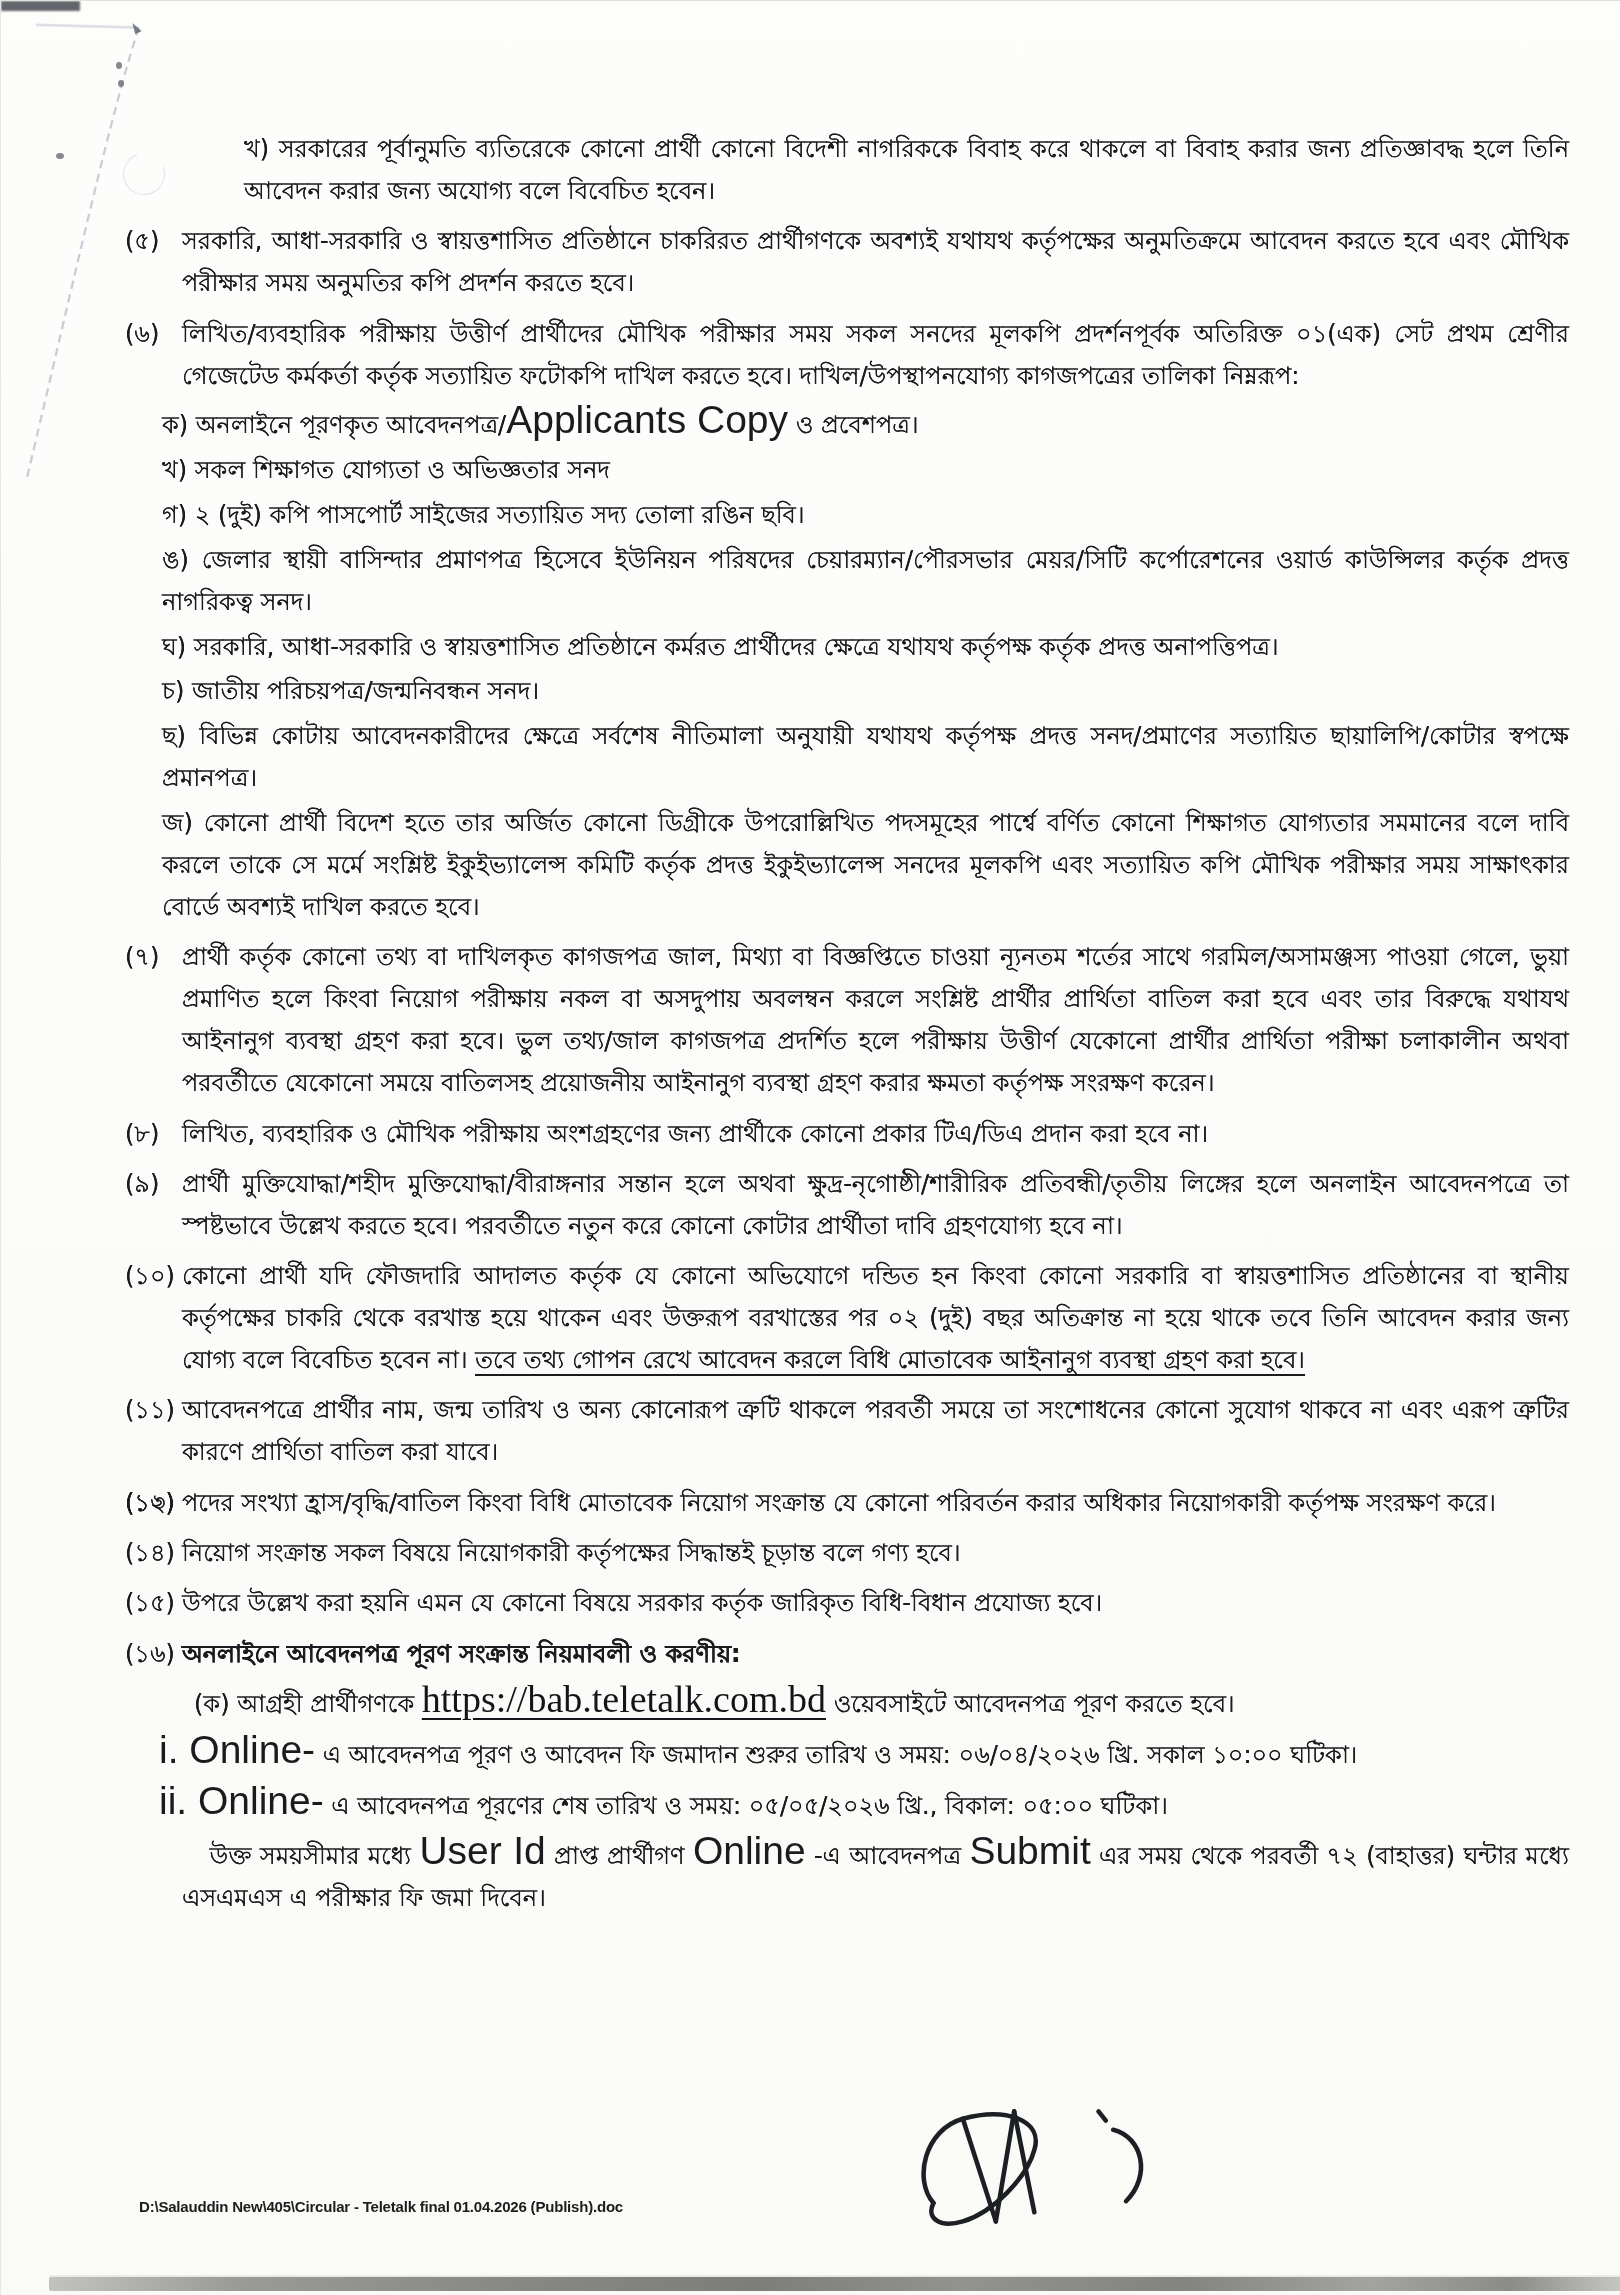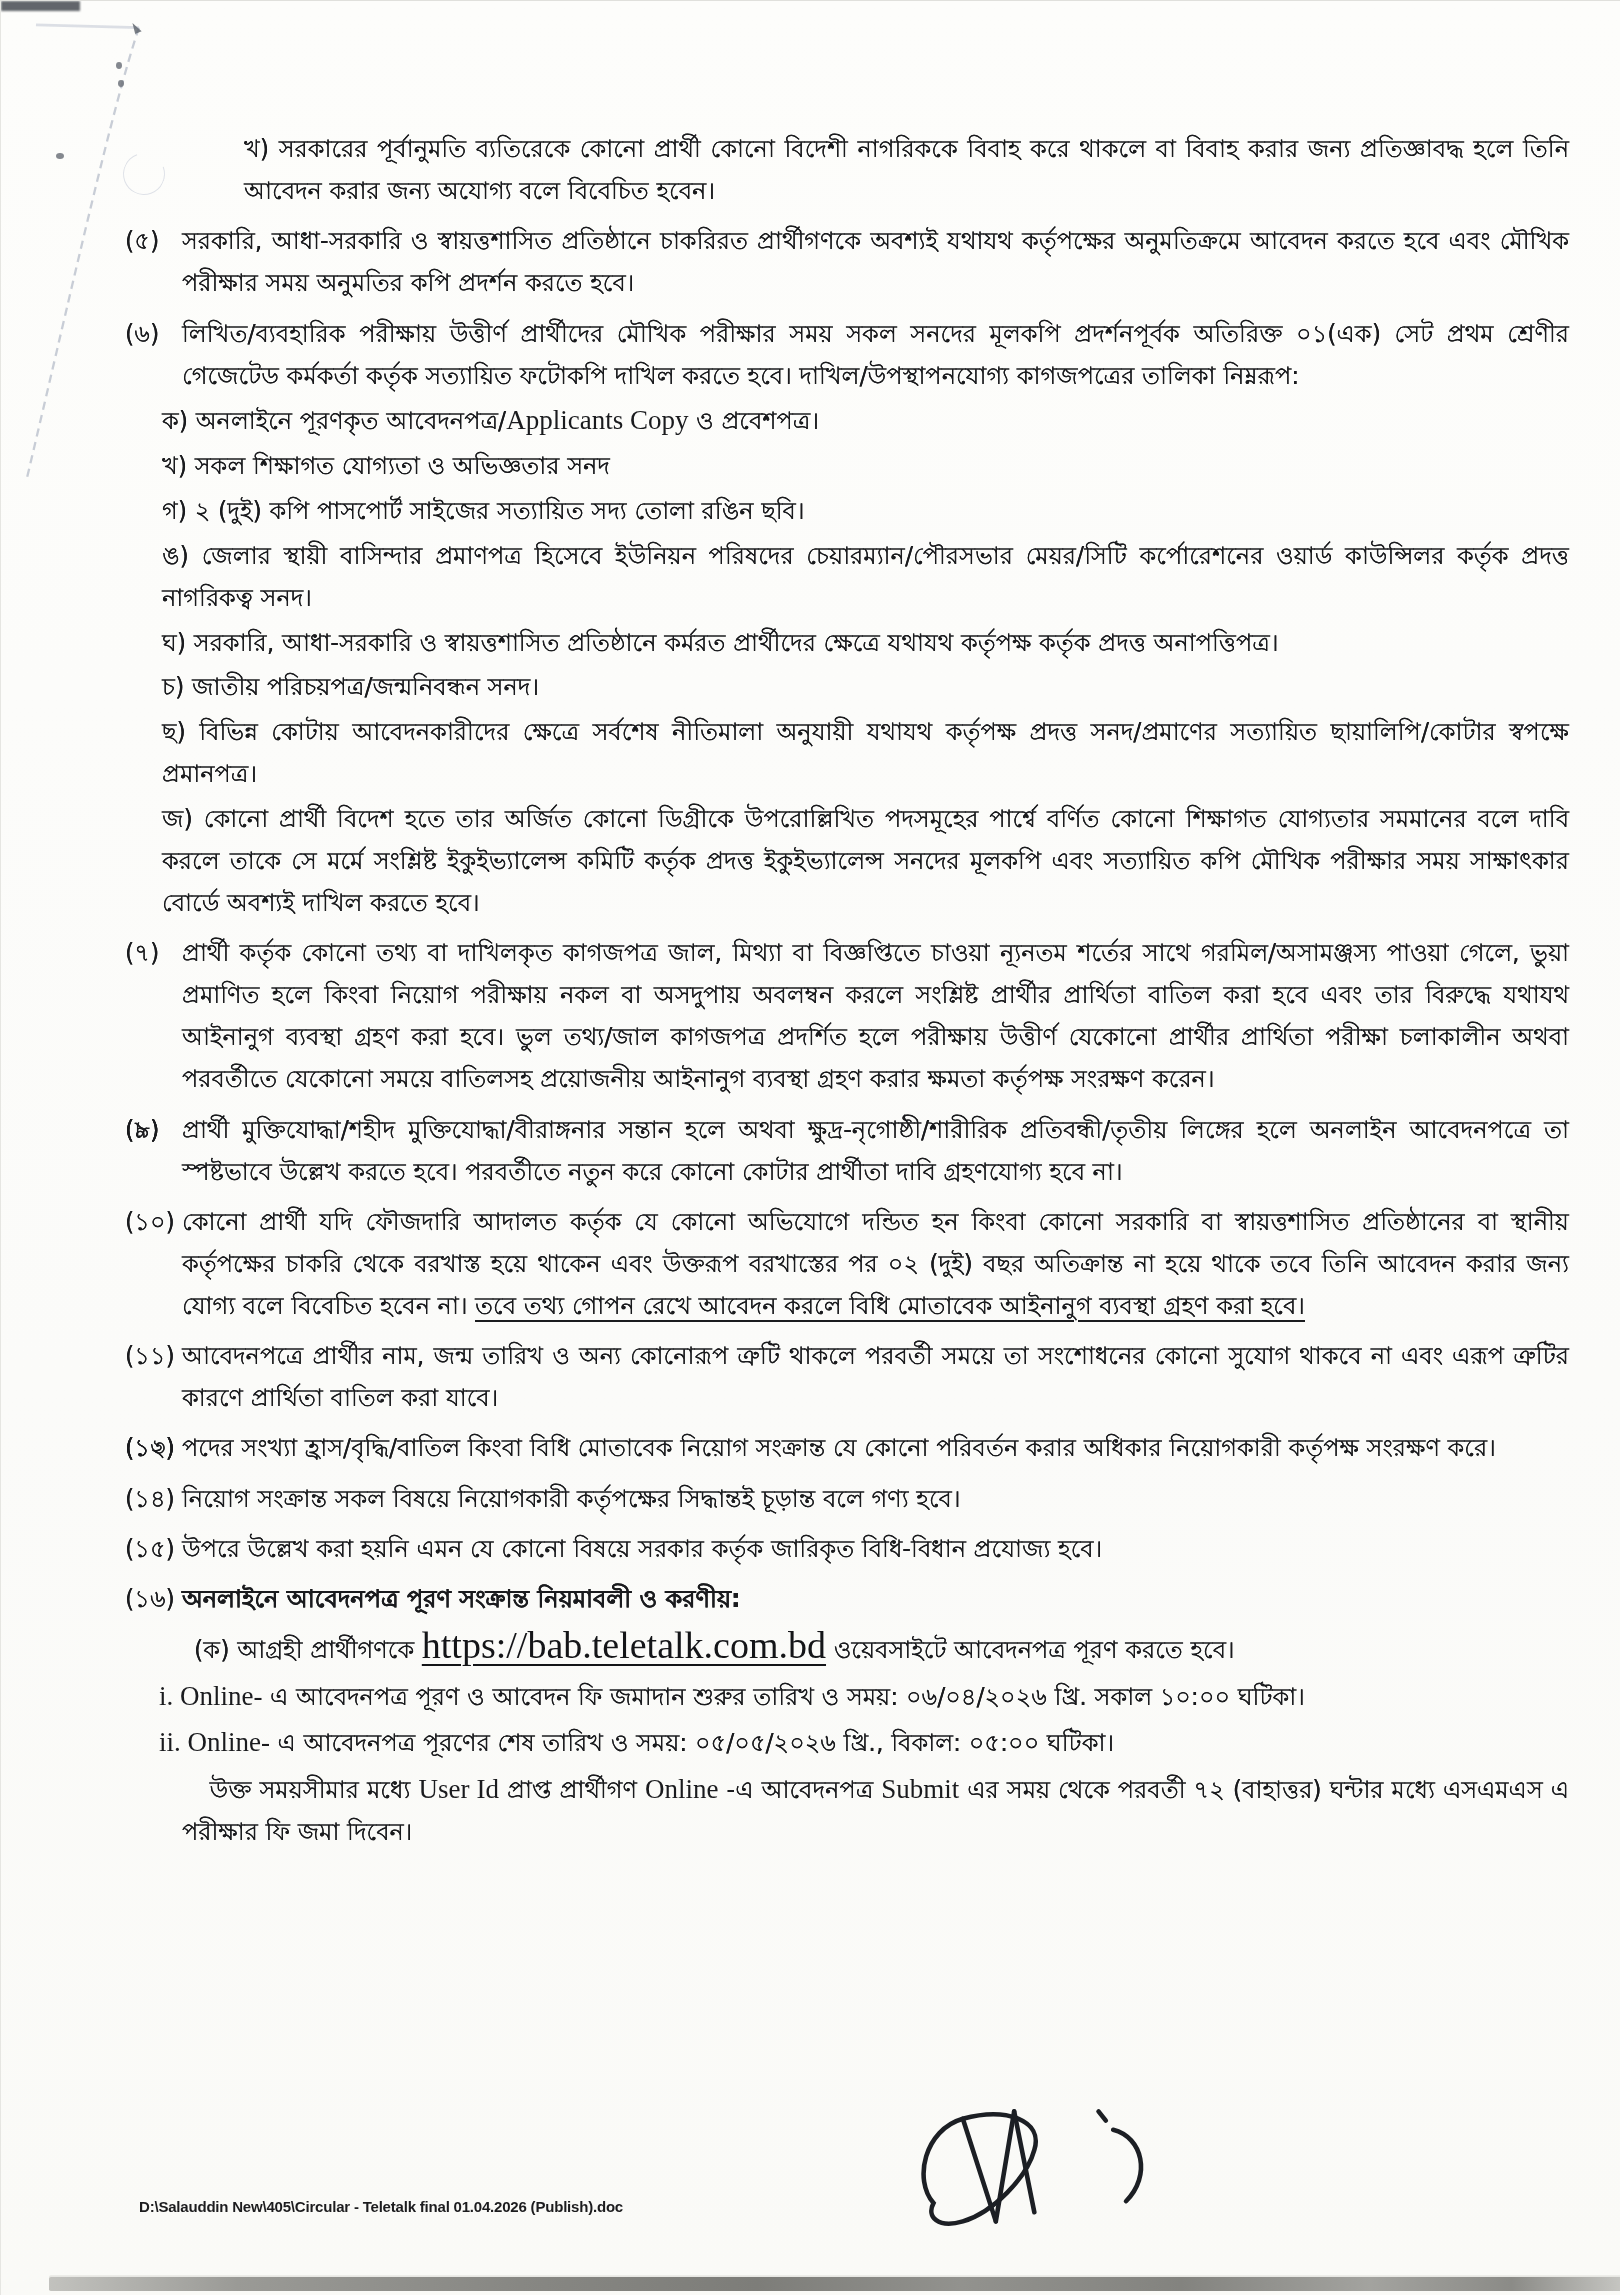--- a/index.html
+++ b/index.html
@@ -27,21 +27,21 @@
     position:absolute;left:124px;top:127px;width:1444px;
     font-size:24px;line-height:42px;text-align:justify;
     text-shadow:0 0 0.5px currentColor;
     color:#1a1b1e;
   }
   .intro{margin-left:119px;}
   .clause{position:relative;padding-left:57px;margin-top:8.3px;}
   .clause .num{position:absolute;left:0;top:0;white-space:nowrap;}
   .sub-list{margin-left:-20px;margin-top:1.8px;}
   .sub-item{margin-top:2.8px;}
-  .latin{font-family:Liberation Serif, serif;font-size:27px;text-shadow:none;}
+  .latin{font-family:Liberation Sans, sans-serif;font-size:39px;text-shadow:none;}
   .url-link{
     font-family:"Liberation Serif",serif;font-size:38px;color:#141518;
     text-decoration:underline;text-decoration-thickness:2.3px;text-underline-offset:6.4px;text-shadow:none;
   }
   .u-seg{text-decoration:underline;text-decoration-thickness:1.8px;text-underline-offset:6.4px;}
   .bold{font-weight:700;}
   .rule-ka{margin-left:12px;margin-top:3.7px;}
   .rule-roman{margin-left:-23px;margin-top:3.7px;}
   .rule-closing{margin-top:3.7px;text-indent:27.5px;}
   
@@ -102,20 +102,21 @@
       </div>
     </div>
 
     <div class="clause">
       <span class="num">(৭)</span>
       <span>প্রার্থী কর্তৃক কোনো তথ্য বা দাখিলকৃত কাগজপত্র জাল, মিথ্যা বা বিজ্ঞপ্তিতে চাওয়া ন্যূনতম শর্তের সাথে গরমিল/অসামঞ্জস্য পাওয়া গেলে, ভুয়া প্রমাণিত হলে কিংবা নিয়োগ পরীক্ষায় নকল বা অসদুপায় অবলম্বন করলে সংশ্লিষ্ট প্রার্থীর প্রার্থিতা বাতিল করা হবে এবং তার বিরুদ্ধে যথাযথ আইনানুগ ব্যবস্থা গ্রহণ করা হবে। ভুল তথ্য/জাল কাগজপত্র প্রদর্শিত হলে পরীক্ষায় উত্তীর্ণ যেকোনো প্রার্থীর প্রার্থিতা পরীক্ষা চলাকালীন অথবা পরবর্তীতে যেকোনো সময়ে বাতিলসহ প্রয়োজনীয় আইনানুগ ব্যবস্থা গ্রহণ করার ক্ষমতা কর্তৃপক্ষ সংরক্ষণ করেন।</span>
     </div>
 
     <div class="clause">
       <span class="num">(৮)</span>
+      <span>লিখিত, ব্যবহারিক ও মৌখিক পরীক্ষায় অংশগ্রহণের জন্য প্রার্থীকে কোনো প্রকার টিএ/ডিএ প্রদান করা হবে না।</span>
     </div>
 
     <div class="clause">
       <span class="num">(৯)</span>
       <span>প্রার্থী মুক্তিযোদ্ধা/শহীদ মুক্তিযোদ্ধা/বীরাঙ্গনার সন্তান হলে অথবা ক্ষুদ্র-নৃগোষ্ঠী/শারীরিক প্রতিবন্ধী/তৃতীয় লিঙ্গের হলে অনলাইন আবেদনপত্রে তা স্পষ্টভাবে উল্লেখ করতে হবে। পরবর্তীতে নতুন করে কোনো কোটার প্রার্থীতা দাবি গ্রহণযোগ্য হবে না।</span>
     </div>
 
     <div class="clause">
       <span class="num">(১০)</span>
       <span>কোনো প্রার্থী যদি ফৌজদারি আদালত কর্তৃক যে কোনো অভিযোগে দন্ডিত হন কিংবা কোনো সরকারি বা স্বায়ত্তশাসিত প্রতিষ্ঠানের বা স্থানীয় কর্তৃপক্ষের চাকরি থেকে বরখাস্ত হয়ে থাকেন এবং উক্তরূপ বরখাস্তের পর ০২ (দুই) বছর অতিক্রান্ত না হয়ে থাকে তবে তিনি আবেদন করার জন্য যোগ্য বলে বিবেচিত হবেন না। </span><span class="u-seg">তবে তথ্য গোপন রেখে আবেদন করলে বিধি মোতাবেক আইনানুগ ব্যবস্থা গ্রহণ করা হবে।</span>

